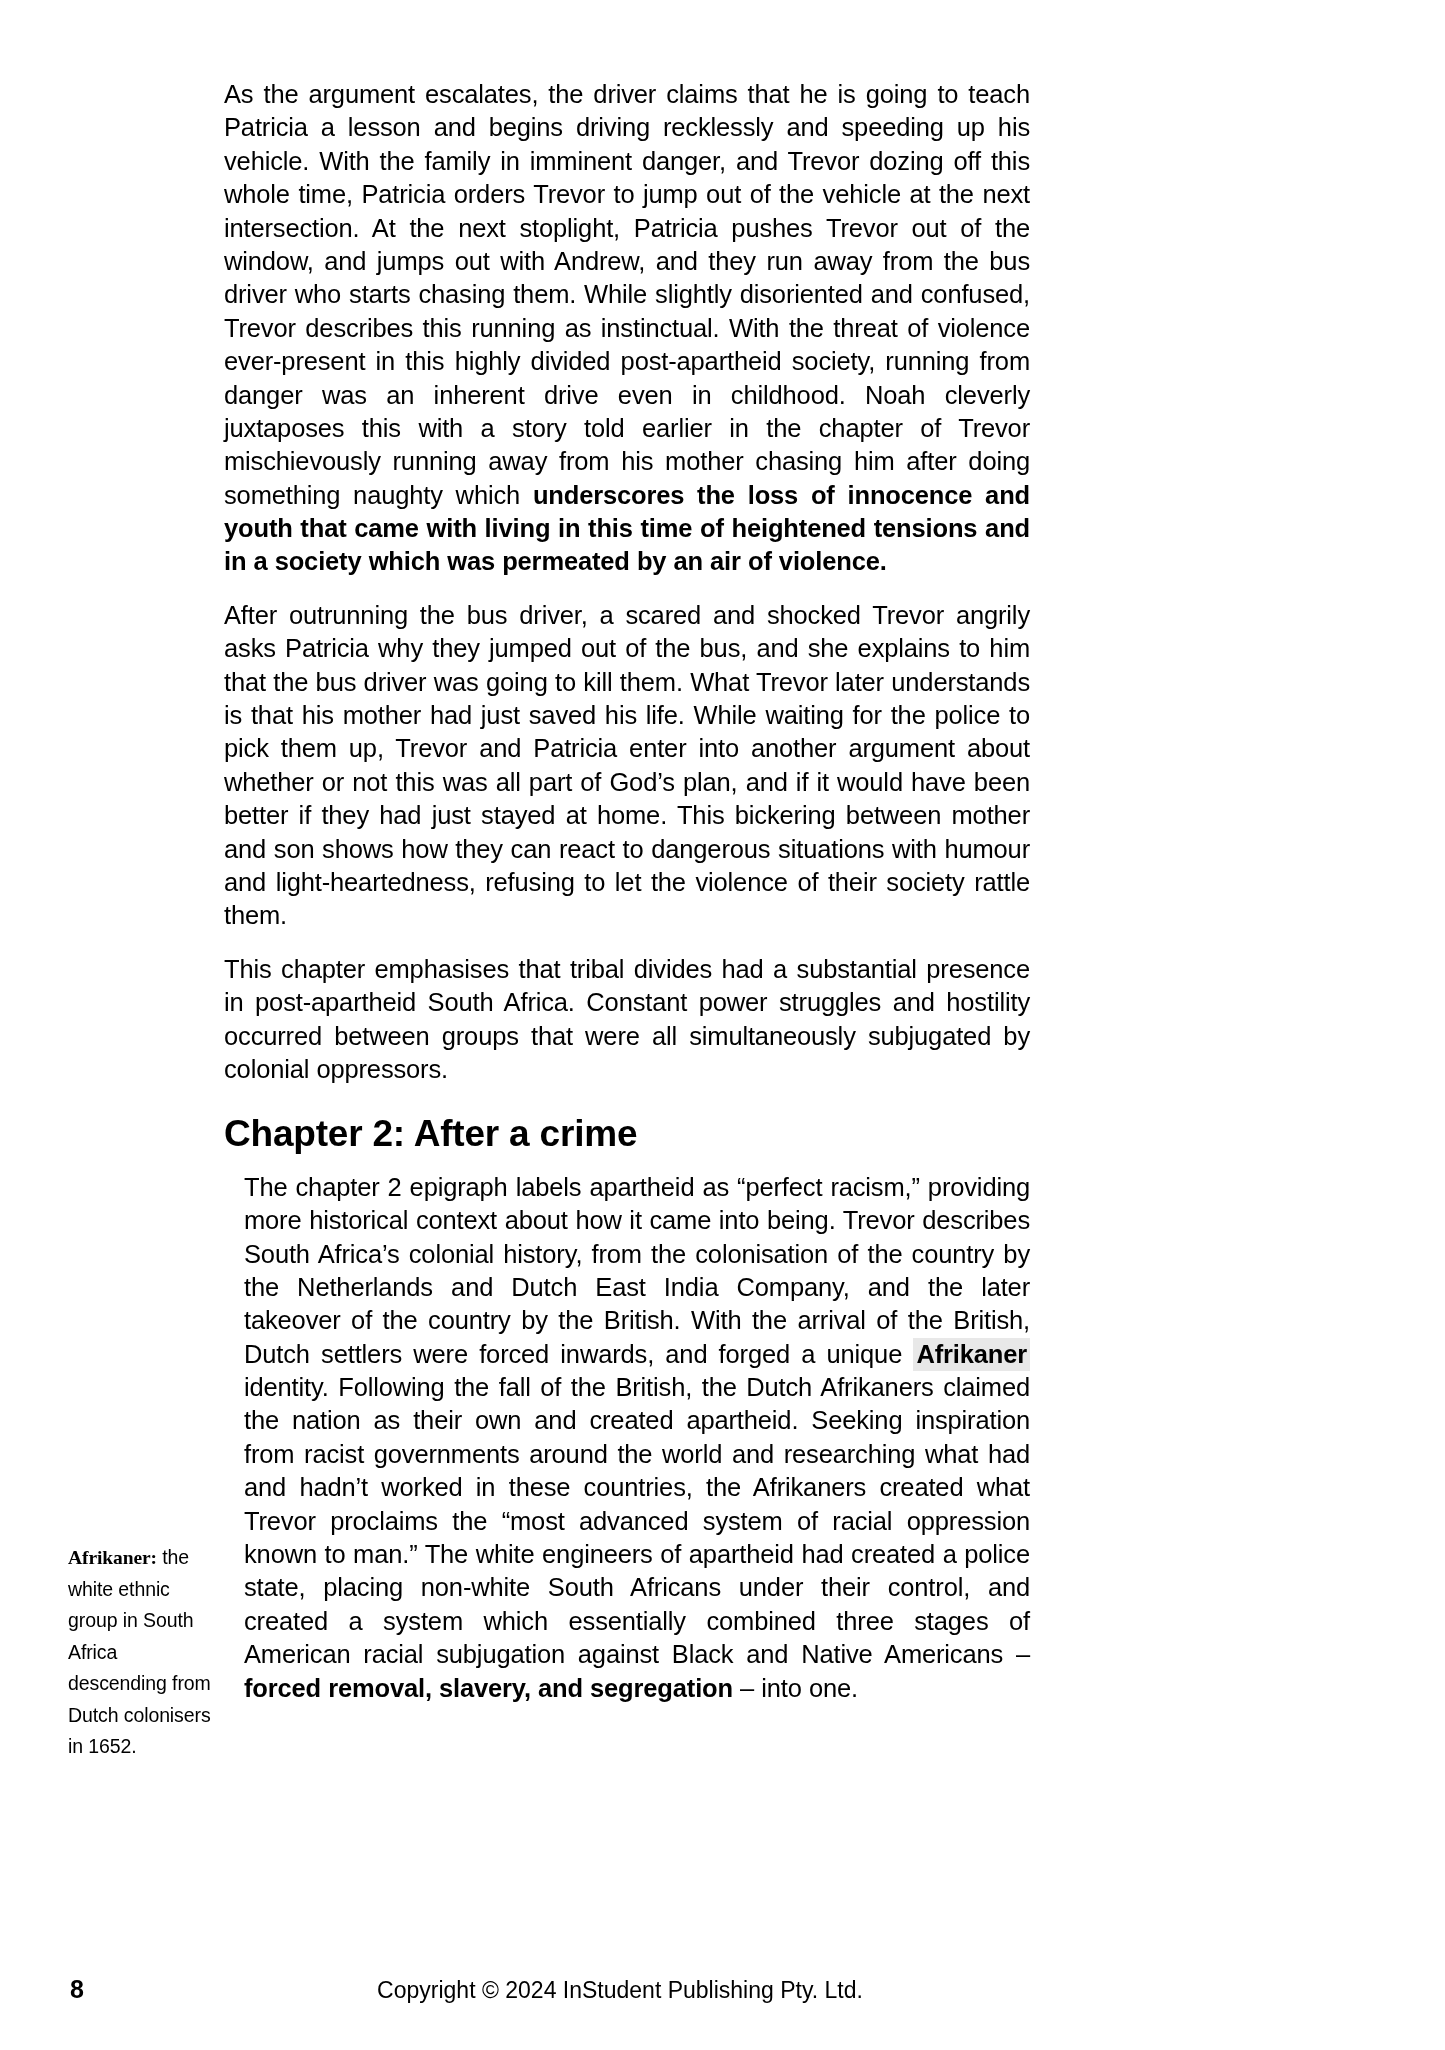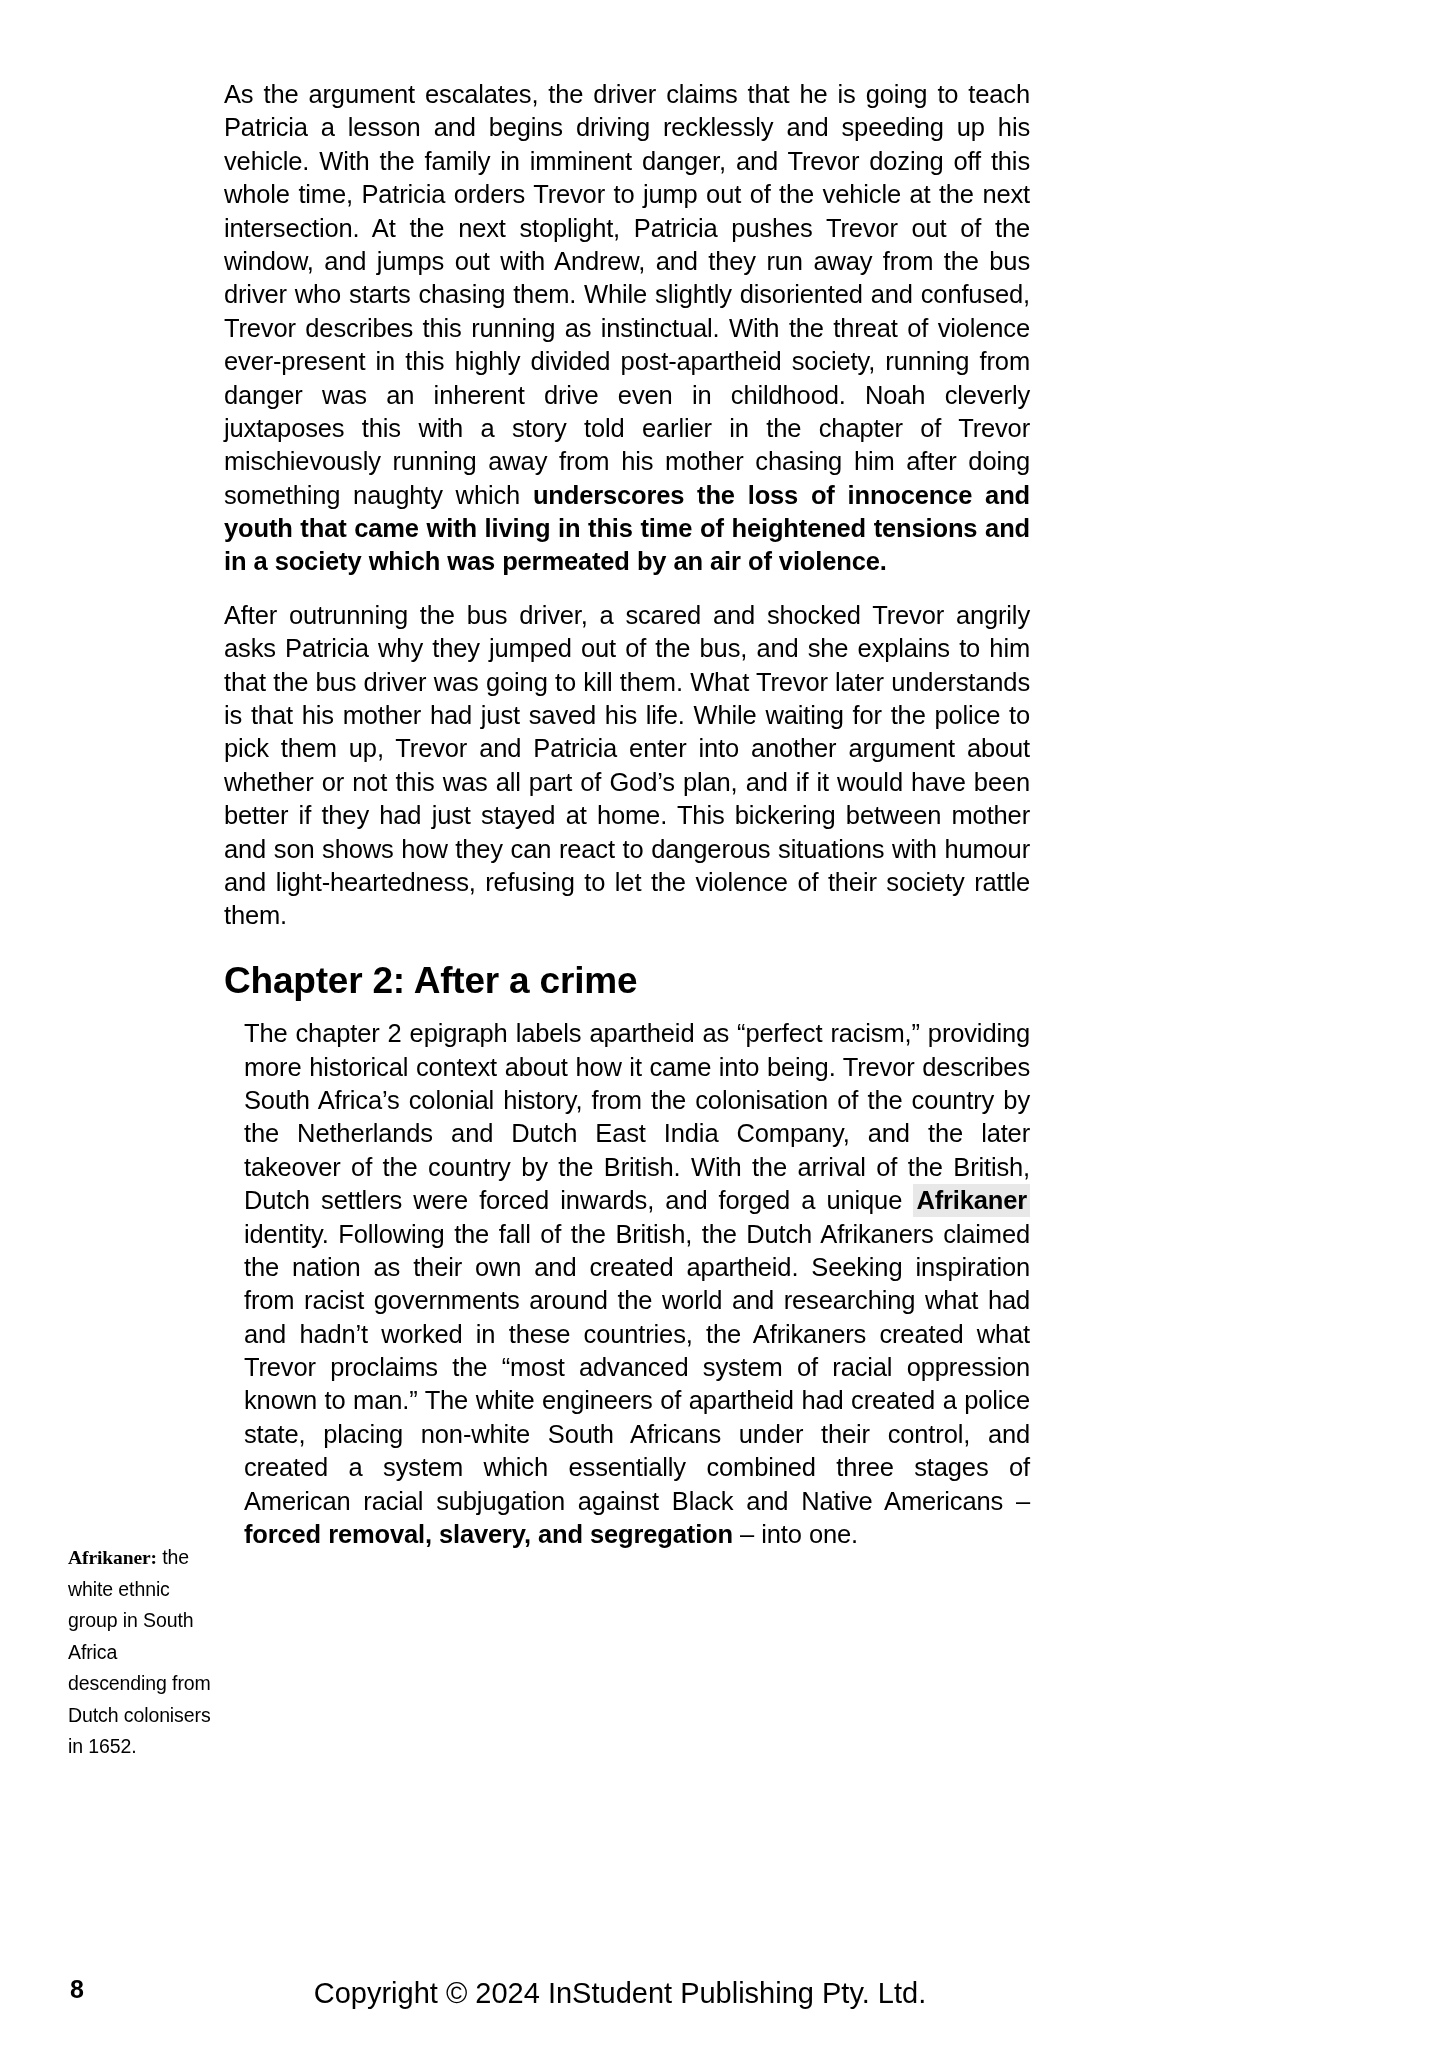--- a/index.html
+++ b/index.html
@@ -82,35 +82,36 @@
     top: 0;
     font-size: 25px;
     font-weight: bold;
   }
   .copyright {
     position: absolute;
     left: 16px;
     right: 0;
     top: 2px;
     text-align: center;
-    font-size: 29px;
+    font-size: 23px;
     padding-right: 80px;
   }
 </style>
 </head>
 <body>
 
 <div class="page">
 
   <div class="content">
 
     <p class="body-par">As the argument escalates, the driver claims that he is going to teach Patricia a lesson and begins driving recklessly and speeding up his vehicle.  With the family in imminent danger, and Trevor dozing off this whole time, Patricia orders Trevor to jump out of the vehicle at the next intersection.  At the next stoplight, Patricia pushes Trevor out of the window, and jumps out with Andrew, and they run away from the bus driver who starts chasing them.  While slightly disoriented and confused, Trevor describes this running as instinctual.  With the threat of violence ever-present in this highly divided post-apartheid society, running from danger was an inherent drive even in childhood. Noah cleverly juxtaposes this with a story told earlier in the chapter of Trevor mischievously running away from his mother chasing him after doing something naughty which <b>underscores the loss of innocence and youth that came with living in this time of heightened tensions and in a society which was permeated by an air of violence.</b></p>
 
     <p class="body-par">After outrunning the bus driver, a scared and shocked Trevor angrily asks Patricia why they jumped out of the bus, and she explains to him that the bus driver was going to kill them. What Trevor later understands is that his mother had just saved his life.  While waiting for the police to pick them up, Trevor and Patricia enter into another argument about whether or not this was all part of God’s plan, and if it would have been better if they had just stayed at home.  This bickering between mother and son shows how they can react to dangerous situations with humour and light-heartedness, refusing to let the violence of their society rattle them.</p>
 
+    <p class="body-par">This chapter emphasises that tribal divides had a substantial presence in post-apartheid South Africa.   Constant power struggles and hostility occurred between groups that were all simultaneously subjugated by colonial oppressors.</p>
 
     <h2 class="chapter-title">Chapter 2: After a crime</h2>
 
     <p class="body-par">The chapter 2 epigraph labels apartheid as “perfect racism,” providing more historical context about how it came into being.  Trevor describes South Africa’s colonial history, from the colonisation of the country by the Netherlands and Dutch East India Company, and the later takeover of the country by the British.  With the arrival of the British, Dutch settlers were forced inwards, and forged a unique <span class="hl">Afrikaner</span> identity.  Following the fall of the British, the Dutch Afrikaners claimed the nation as their own and created apartheid.  Seeking inspiration from racist governments around the world and researching what had and hadn’t worked in these countries, the Afrikaners created what Trevor proclaims the “most advanced system of racial oppression known to man.”  The white engineers of apartheid had created a police state, placing non-white South Africans under their control, and created a system which essentially combined three stages of American racial subjugation against Black and Native Americans – <b>forced removal, slavery, and segregation</b> – into one.</p>
 
   </div>
 
   <div class="margin-note">
     <span class="term">Afrikaner:</span><span> the white ethnic group in South Africa descending from Dutch colonisers in 1652.</span>
   </div>

